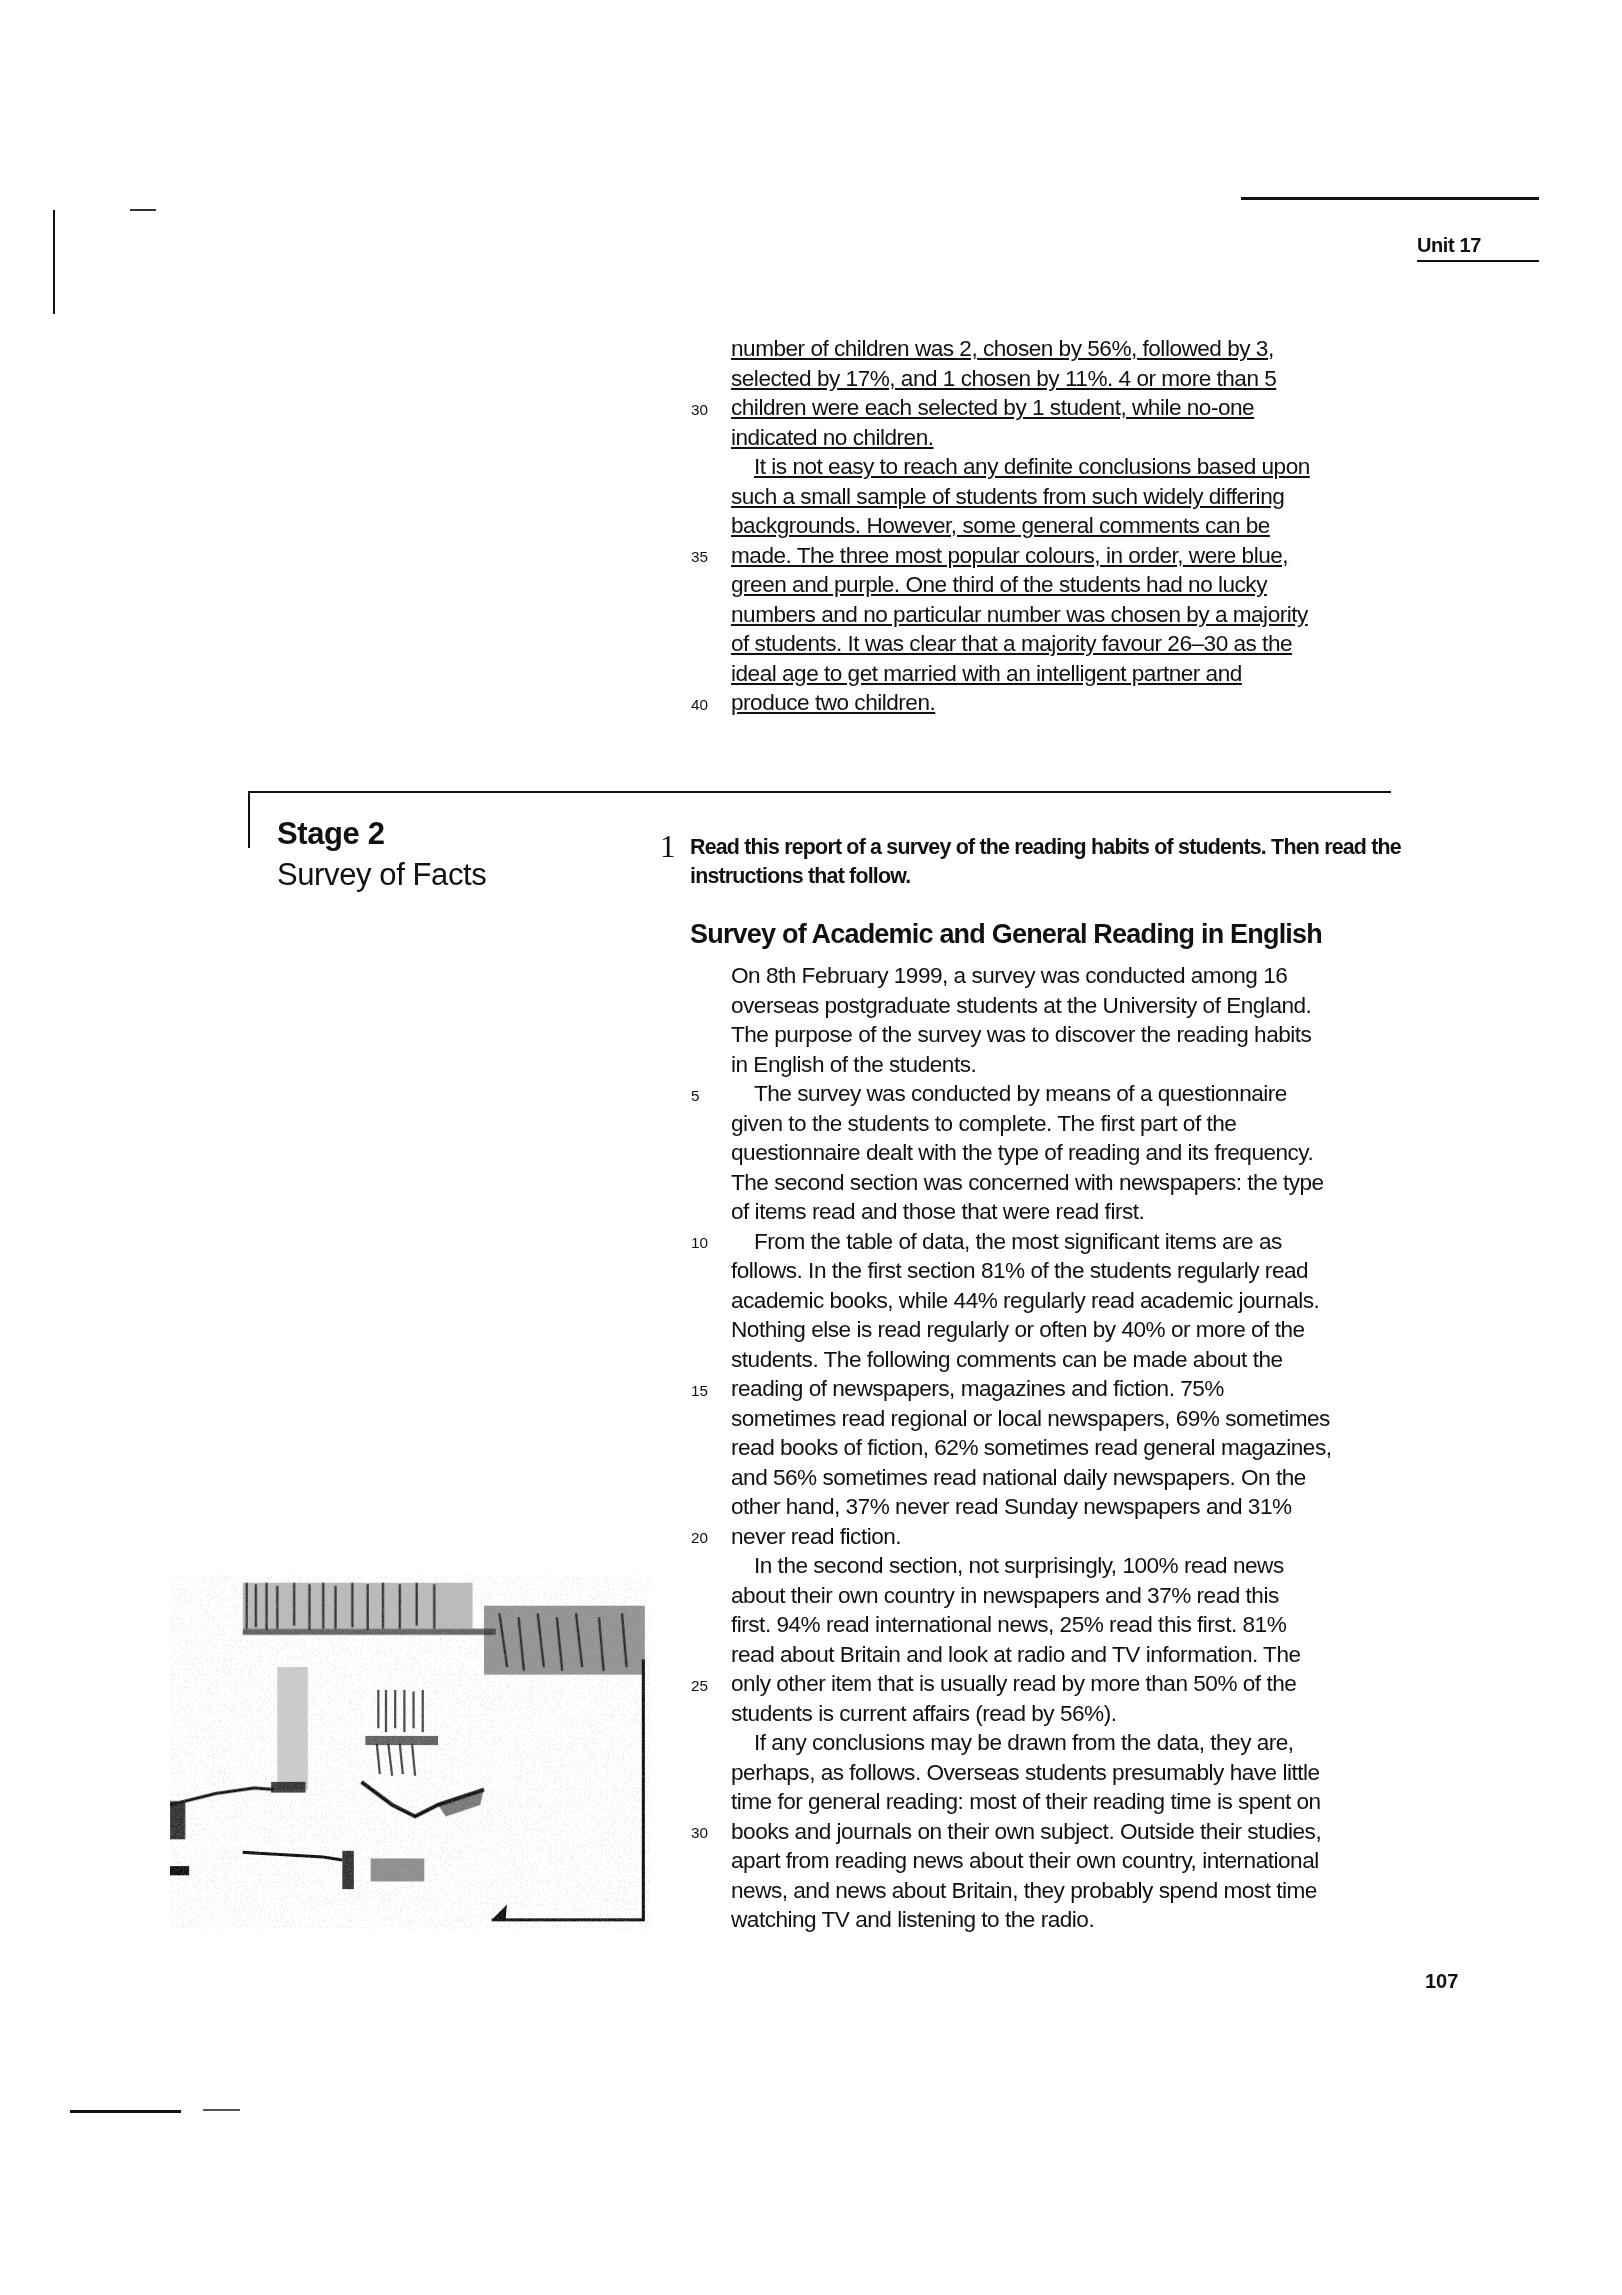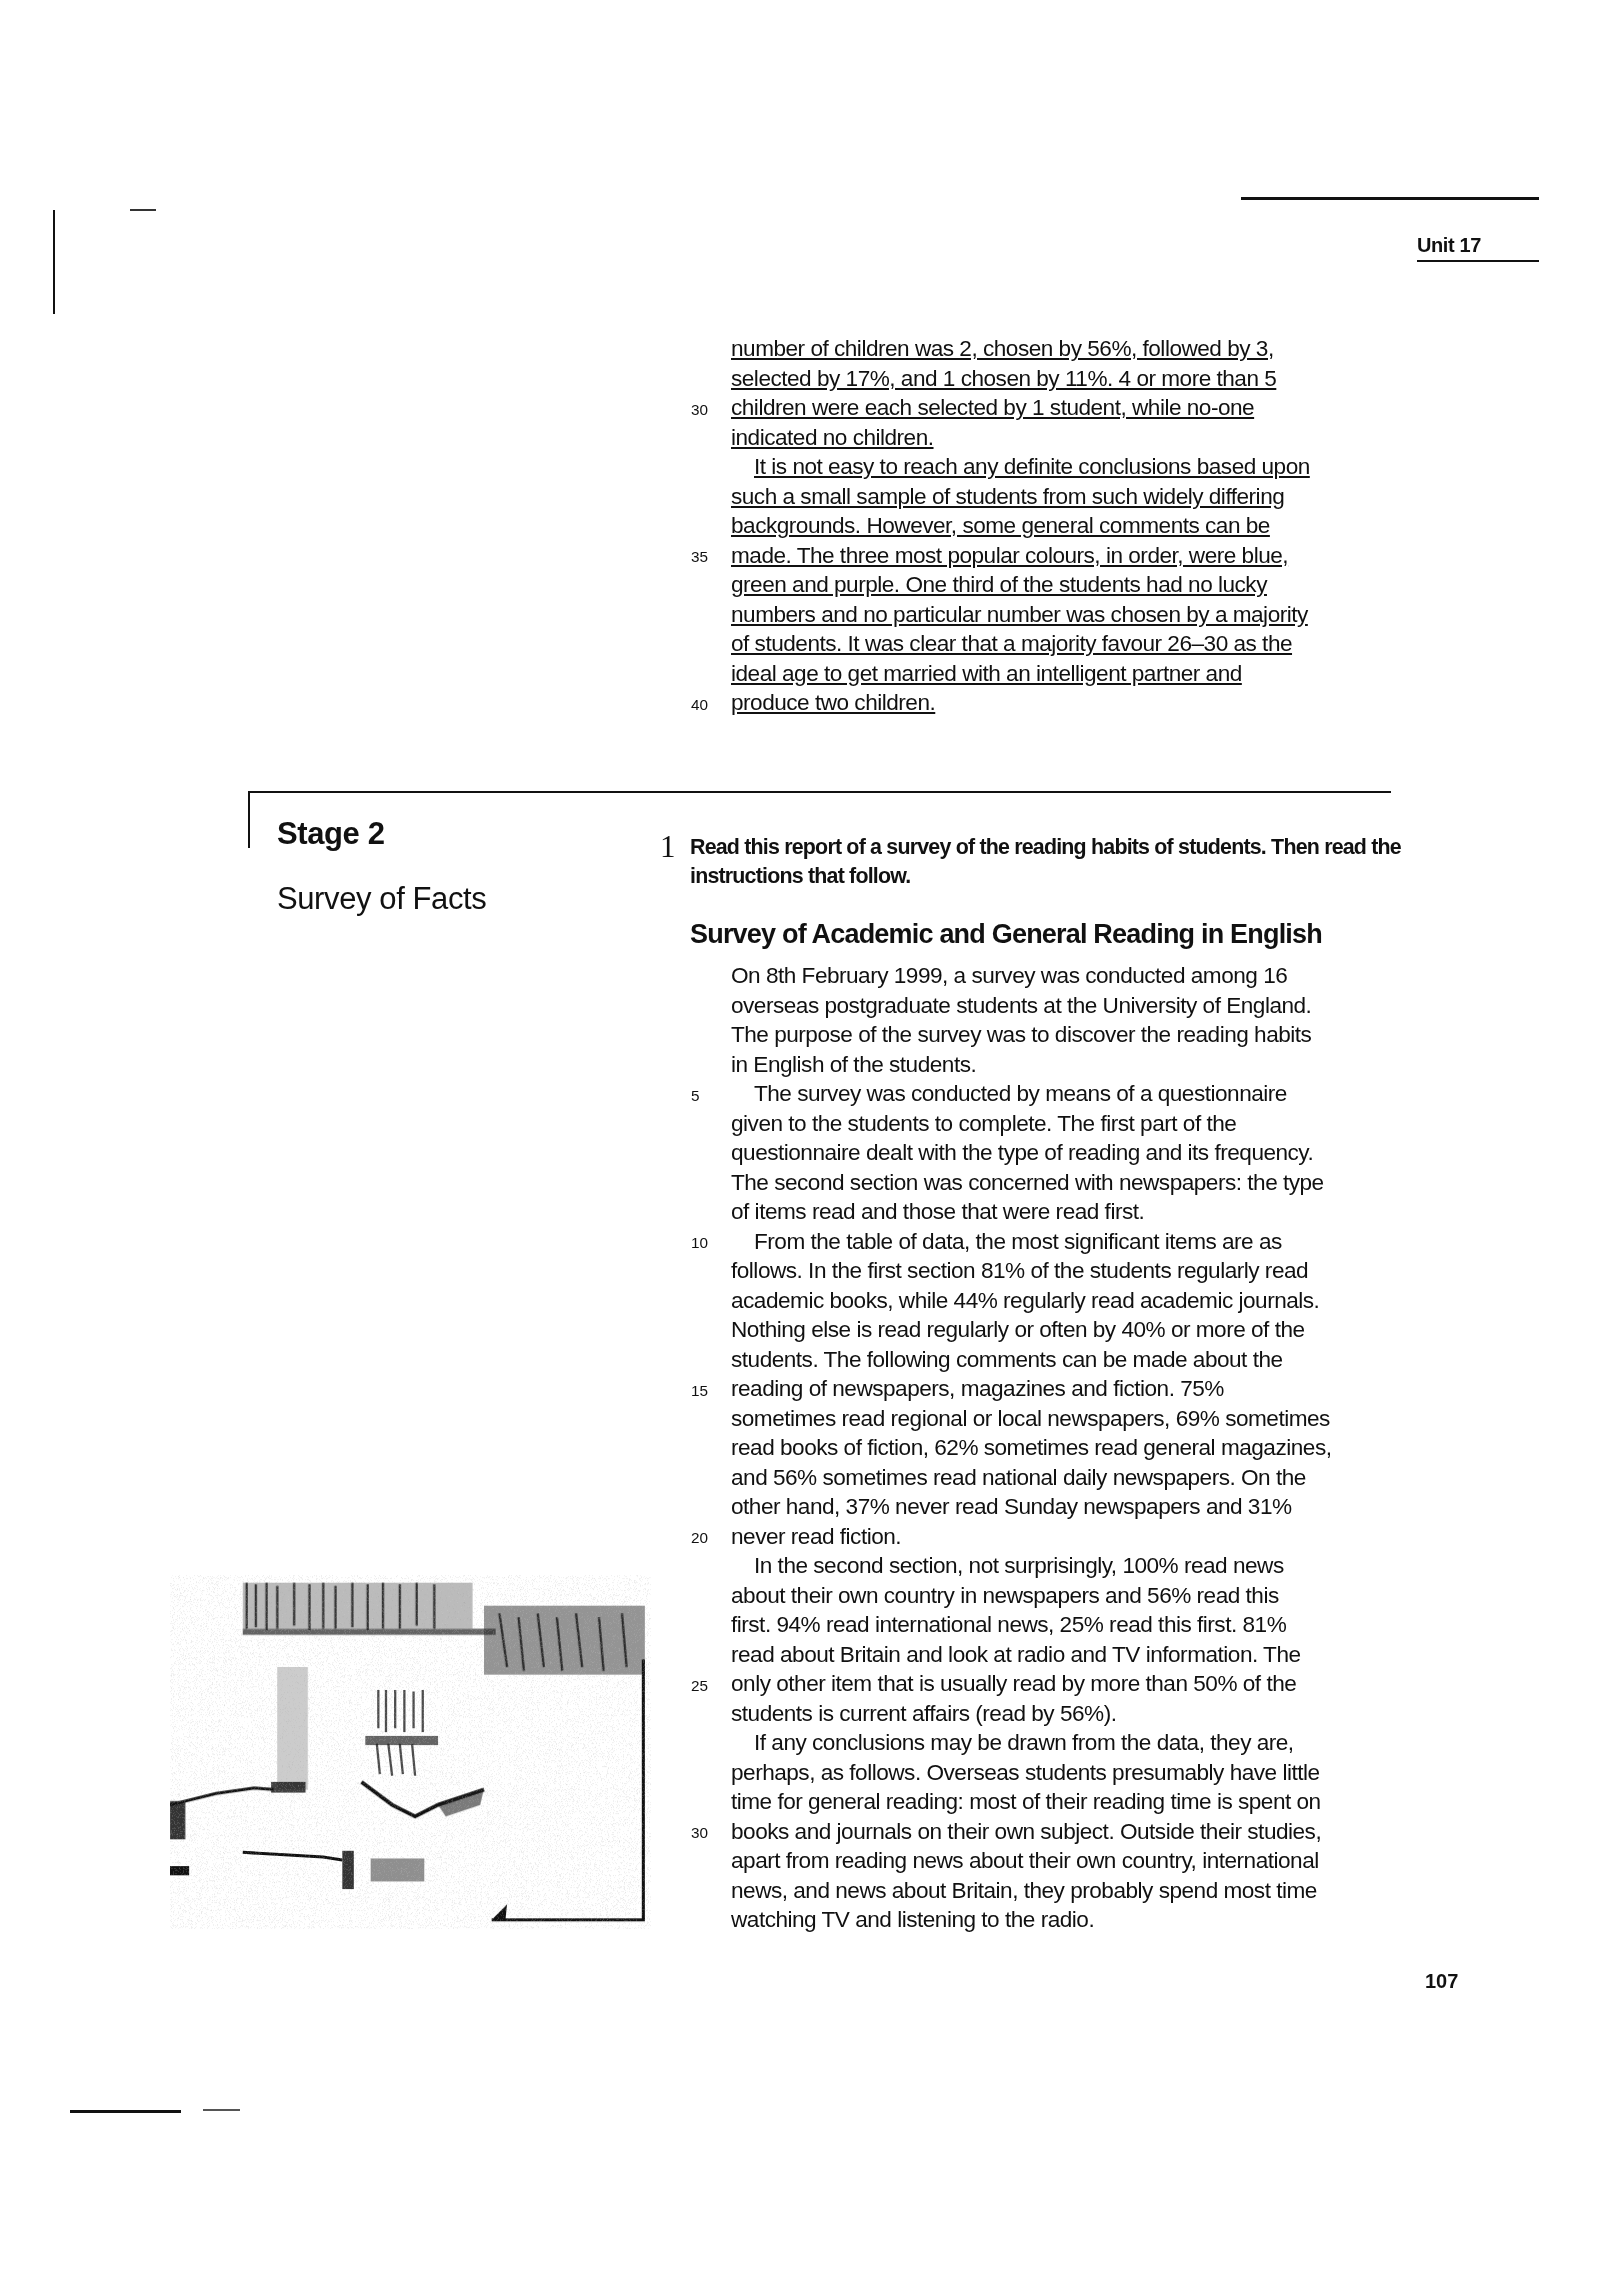--- a/index.html
+++ b/index.html
@@ -12,21 +12,21 @@
   #unit-label { left: 1417px; top: 234px; font-size: 20px; font-weight: bold; letter-spacing: -0.4px; }
 
   
   .block { position: absolute; left: 731px; width: 673px; }
   .line { position: relative; height: 29.5px; line-height: 29.5px; font-size: 22.6px; white-space: nowrap; letter-spacing: -0.5px; transform-origin: left center; }
   .line.indent .t { padding-left: 23px; }
   .lnum { position: absolute; left: -40px; width: 31px; font-size: 15.3px; letter-spacing: 0; top: 1.5px; }
 
   
   #stage-title { left: 277px; top: 814px; font-size: 31px; font-weight: bold; line-height: 40px; letter-spacing: -0.4px; text-align: right; }
-  #stage-subtitle { left: 277px; top: 855px; font-size: 31px; line-height: 40px; letter-spacing: -0.4px; margin-top: 24px; }
+  #stage-subtitle { left: 277px; top: 855px; font-size: 31px; line-height: 40px; letter-spacing: -0.4px; }
 
   #task-num { left: 660px; top: 828px; font-size: 31px; font-family: "Liberation Serif", serif; line-height: 37px; }
   #task-text { left: 690px; top: 833px; width: 719px; font-size: 21.4px; line-height: 29px; letter-spacing: -0.6px; font-weight: bold; }
 
   #report-title { left: 690px; top: 917px; font-size: 27px; font-weight: bold; letter-spacing: -0.8px; line-height: 34px; }
 
   #page-number { left: 1425px; top: 1970px; font-size: 20px; font-weight: bold; }
 
   
   #photo { left: 170px; top: 1575px; width: 481px; height: 354px; }
@@ -83,21 +83,21 @@
     <div class="line txt"><span class="lnum"></span><span class="t">academic books, while 44% regularly read academic journals.</span></div>
     <div class="line txt"><span class="lnum"></span><span class="t">Nothing else is read regularly or often by 40% or more of the</span></div>
     <div class="line txt"><span class="lnum"></span><span class="t">students. The following comments can be made about the</span></div>
     <div class="line txt"><span class="lnum">15</span><span class="t">reading of newspapers, magazines and fiction. 75%</span></div>
     <div class="line txt"><span class="lnum"></span><span class="t">sometimes read regional or local newspapers, 69% sometimes</span></div>
     <div class="line txt"><span class="lnum"></span><span class="t">read books of fiction, 62% sometimes read general magazines,</span></div>
     <div class="line txt"><span class="lnum"></span><span class="t">and 56% sometimes read national daily newspapers. On the</span></div>
     <div class="line txt"><span class="lnum"></span><span class="t">other hand, 37% never read Sunday newspapers and 31%</span></div>
     <div class="line txt"><span class="lnum">20</span><span class="t">never read fiction.</span></div>
     <div class="line txt indent"><span class="lnum"></span><span class="t">In the second section, not surprisingly, 100% read news</span></div>
-    <div class="line txt"><span class="lnum"></span><span class="t">about their own country in newspapers and 56% read this</span></div>
+    <div class="line txt"><span class="lnum"></span><span class="t">about their own country in newspapers and 37% read this</span></div>
     <div class="line txt"><span class="lnum"></span><span class="t">first. 94% read international news, 25% read this first. 81%</span></div>
     <div class="line txt"><span class="lnum"></span><span class="t">read about Britain and look at radio and TV information. The</span></div>
     <div class="line txt"><span class="lnum">25</span><span class="t">only other item that is usually read by more than 50% of the</span></div>
     <div class="line txt"><span class="lnum"></span><span class="t">students is current affairs (read by 56%).</span></div>
     <div class="line txt indent"><span class="lnum"></span><span class="t">If any conclusions may be drawn from the data, they are,</span></div>
     <div class="line txt"><span class="lnum"></span><span class="t">perhaps, as follows. Overseas students presumably have little</span></div>
     <div class="line txt"><span class="lnum"></span><span class="t">time for general reading: most of their reading time is spent on</span></div>
     <div class="line txt"><span class="lnum">30</span><span class="t">books and journals on their own subject. Outside their studies,</span></div>
     <div class="line txt"><span class="lnum"></span><span class="t">apart from reading news about their own country, international</span></div>
     <div class="line txt"><span class="lnum"></span><span class="t">news, and news about Britain, they probably spend most time</span></div>

